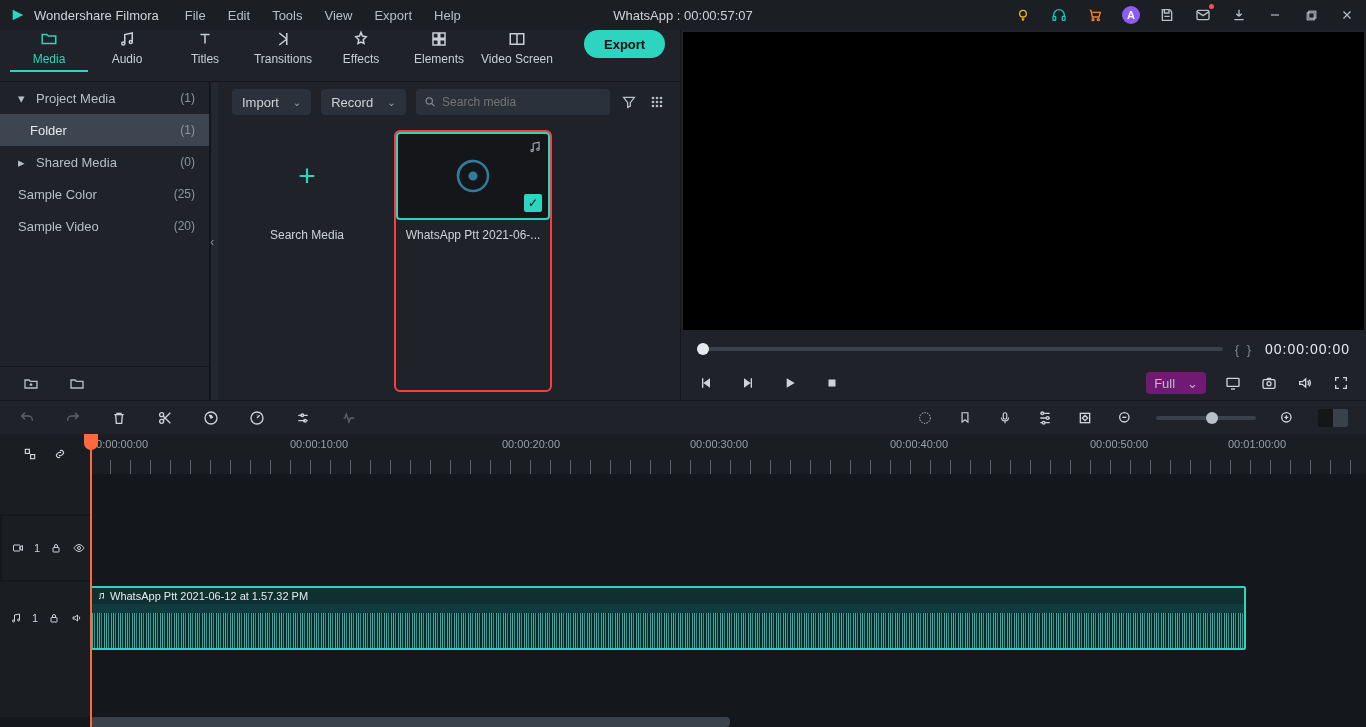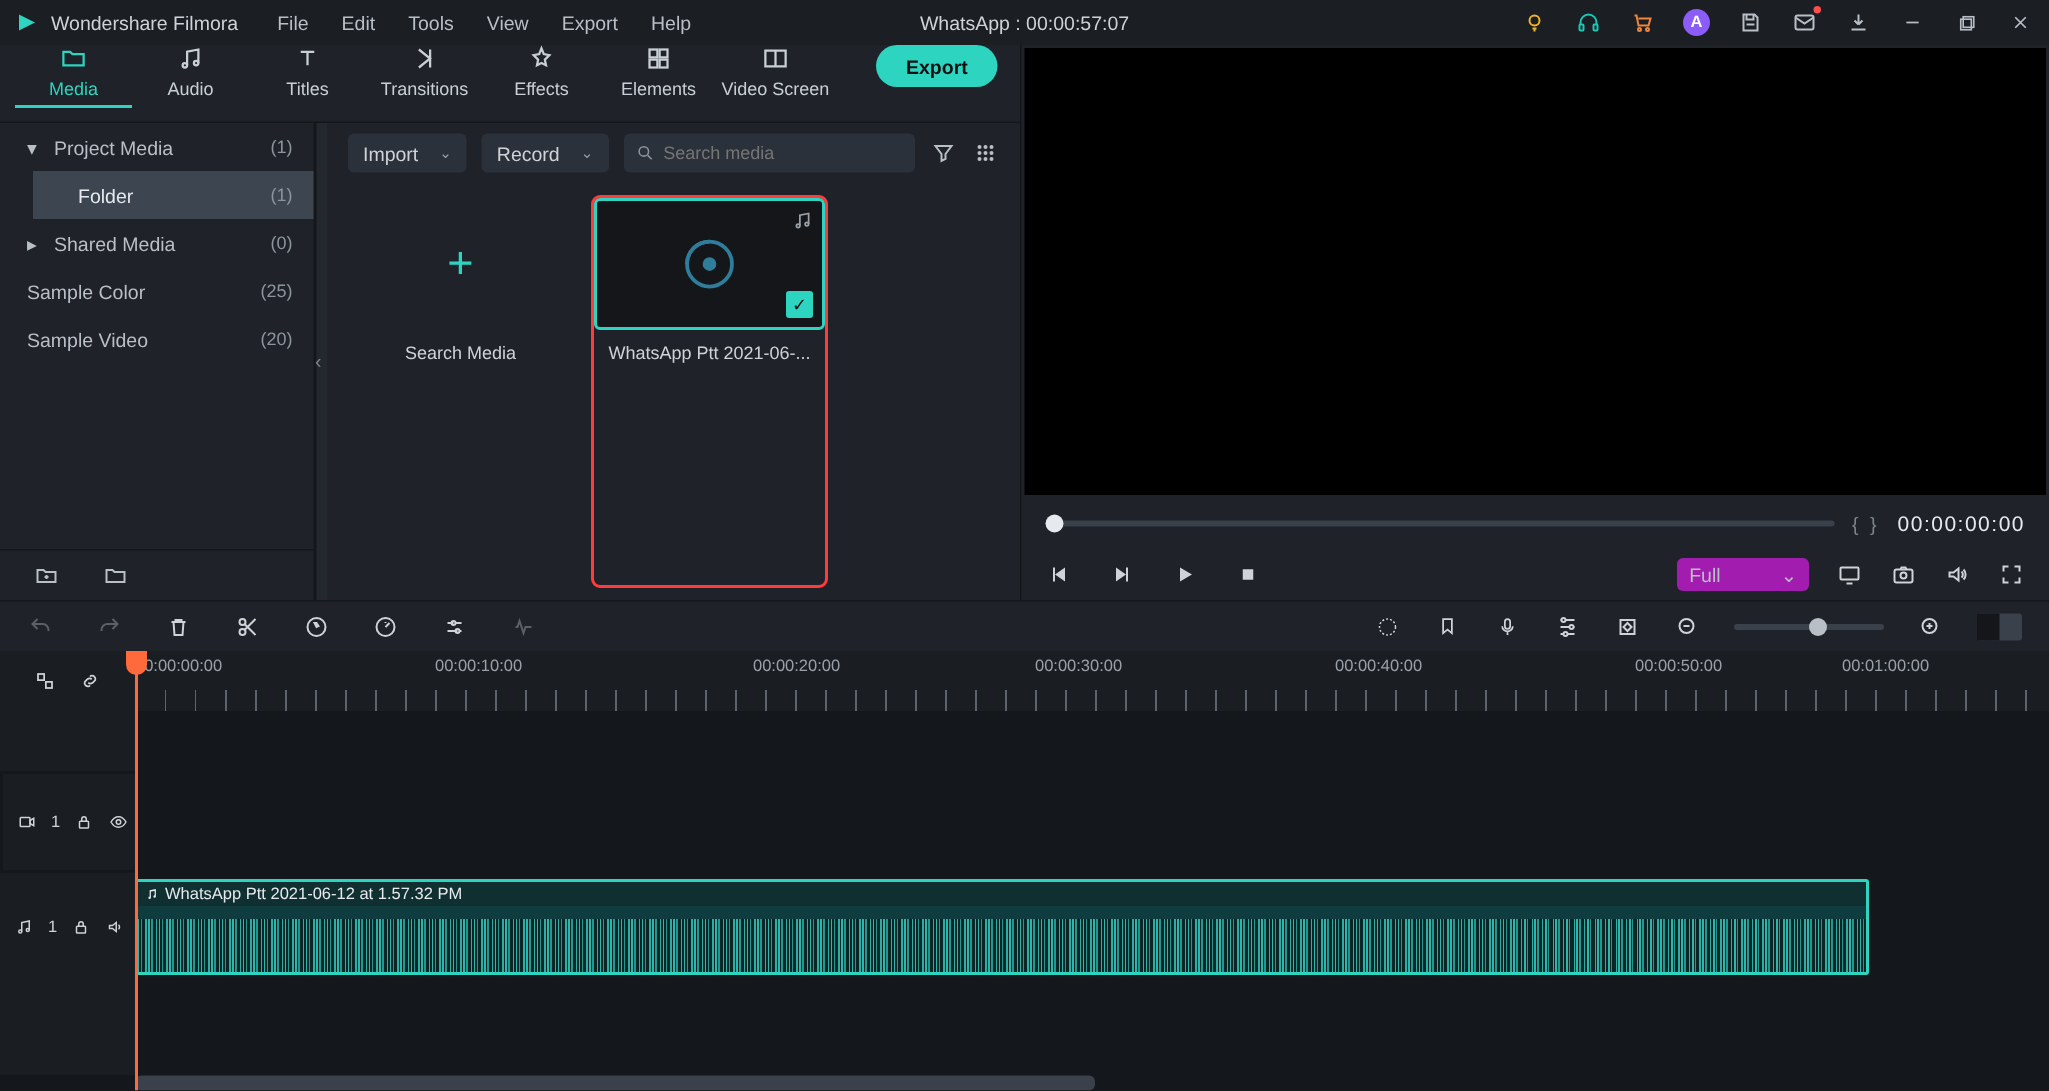--- a/index.html
+++ b/index.html
@@ -28,21 +28,21 @@
   .tab .ticon { height: 18px; display:flex; justify-content:center; margin-bottom: 4px; color:#c9cfd6; }
   .tab .tlabel { font-size: 12px; color:#c9cfd6; }
   .tab.active .ticon, .tab.active .tlabel { color: #2dd4bf; }
   .tab.active { border-bottom: 2px solid #2dd4bf; padding-bottom: 4px;}
   .export-btn { margin-left: 28px; background:#2dd4bf; color:#0e1012; font-weight:600; border-radius:16px; height:28px; padding:0 20px; display:flex; align-items:center; cursor:pointer; }
 
   
   .upper { height: 318px; display: flex; background:#1f2329; }
   .sidebar { width: 210px; background:#1f2329; border-right:1px solid #14161a; display:flex; flex-direction:column; }
   .side-item { height:32px; display:flex; align-items:center; padding:0 14px 0 18px; gap:8px; cursor:pointer;}
-  .side-item.folder { padding-left: 30px; margin-left: 22px; }
+  .side-item.folder { padding-left: 30px; }
   .side-item.indent { }
   .side-item .count { margin-left:auto; color:#8d949d; font-size:12px;}
   .side-item.selected { background:#3c4550; color:#e6eaef; }
   .side-caret { width:10px; display:inline-block; }
   .side-footer { margin-top:auto; height:34px; border-top:1px solid #14161a; display:flex; align-items:center; gap:28px; padding:0 22px;}
   .vcollapse { width:8px; background:#23272e; border-left:1px solid #14161a; position:relative;}
   .vcollapse::after{content:'‹'; position:absolute; top:50%; left:-1px; transform:translateY(-50%); color:#7e858e; font-size:13px;}
 
   .mediapane { flex: 0 0 462px; background:#1f2329; display:flex; flex-direction:column;}
   .mediatoolbar { height:40px; display:flex; align-items:center; gap:10px; padding:0 14px;}
@@ -63,21 +63,21 @@
 
   .preview { flex:1; background:#1f2329; display:flex; flex-direction:column; border-left:1px solid #14161a;}
   .video { flex:1; background:#000; margin:2px;}
   .scrub { height:34px; display:flex; align-items:center; gap:12px; padding:0 16px;}
   .scrub .track { flex:1; height:4px; background:#3a414b; border-radius:2px; position:relative;}
   .scrub .track .thumb { position:absolute; left:0; top:-4px; width:12px; height:12px; background:#e6eaef; border-radius:50%;}
   .scrub .markers { color:#7e858e; letter-spacing:2px;}
   .scrub .tc { color:#e6eaef; font-size:14px; letter-spacing:1px;}
   .pcontrols { height:34px; display:flex; align-items:center; padding:0 16px; gap:24px;}
   .pcontrols .right { margin-left:auto; display:flex; align-items:center; gap:18px;}
-  .quality { background:#a21caf; border-radius:4px; height:22px; display:flex; align-items:center; padding:0 8px; gap:40px; cursor:pointer;}
+  .quality { background:#701a75; border-radius:4px; height:22px; display:flex; align-items:center; padding:0 8px; gap:12px; cursor:pointer;}
 
   
   .tl-toolbar { height:34px; background:#1f2329; border-top:1px solid #14161a; display:flex; align-items:center; padding:0 18px; gap:28px;}
   .tl-toolbar .right { margin-left:auto; display:flex; align-items:center; gap:22px;}
   .zoom { width:100px; height:4px; background:#3a414b; border-radius:2px; position:relative;}
   .zoom .zthumb{ position:absolute; left:50%; top:-4px; width:12px; height:12px; background:#b9bfc6; border-radius:50%;}
   .fitswitch { width:30px; height:18px; background:#3a414b; border-radius:2px; display:flex;}
   .fitswitch div { flex:1;} .fitswitch div:first-child{background:#14161a;}
   .disabled { opacity:.35; }
 

